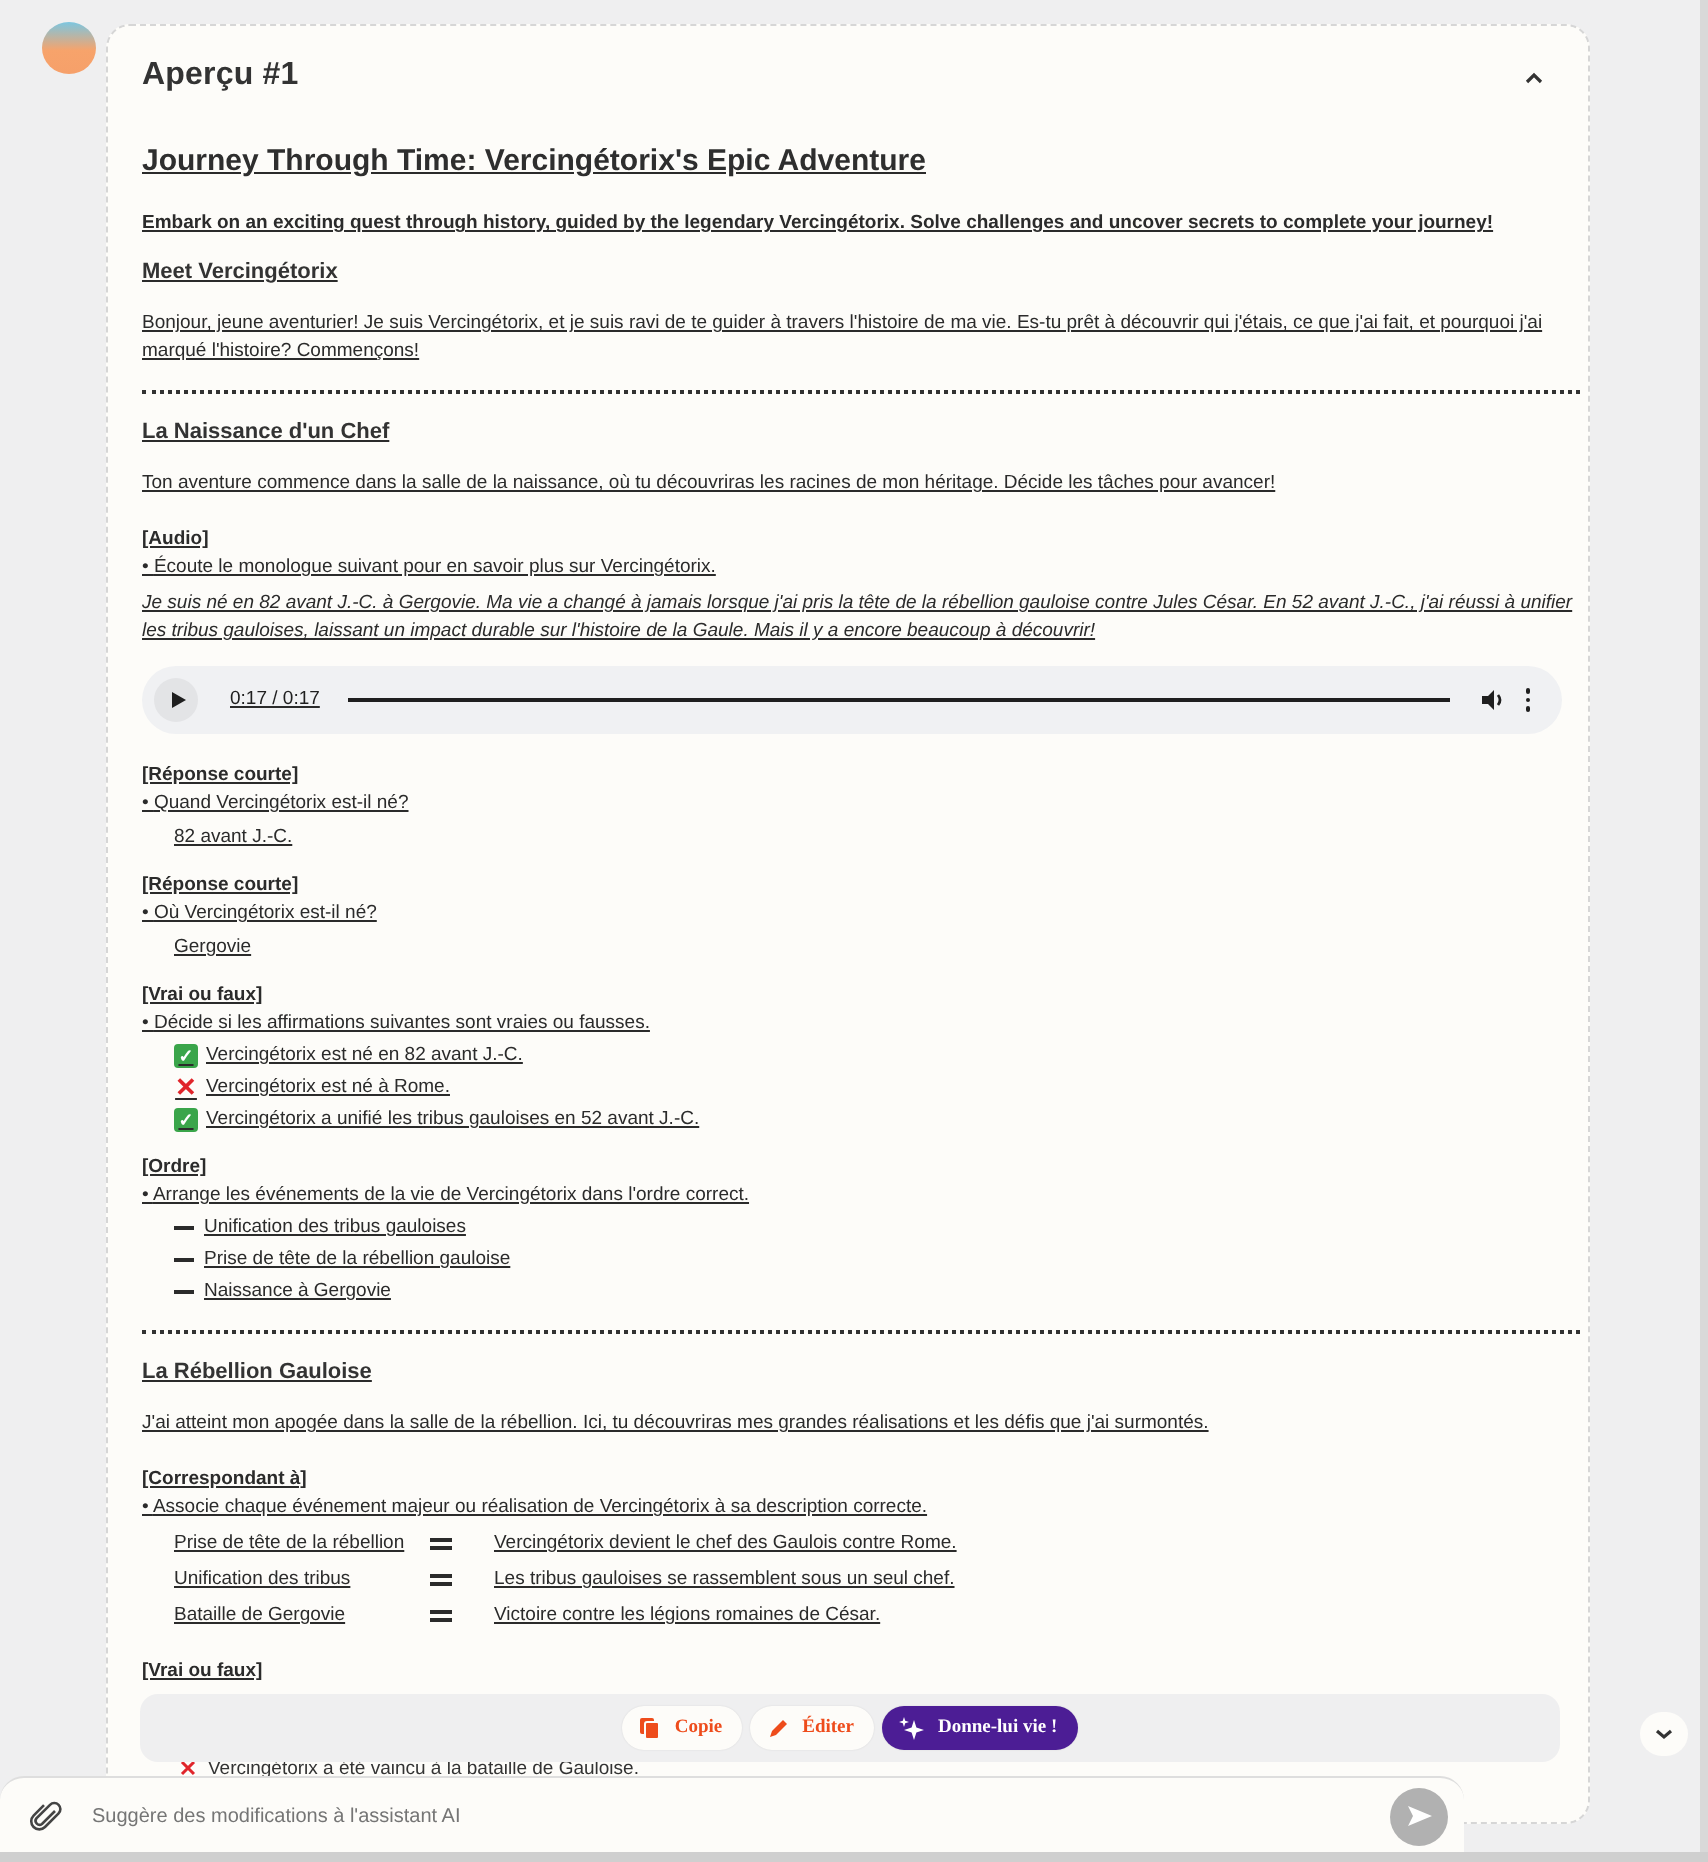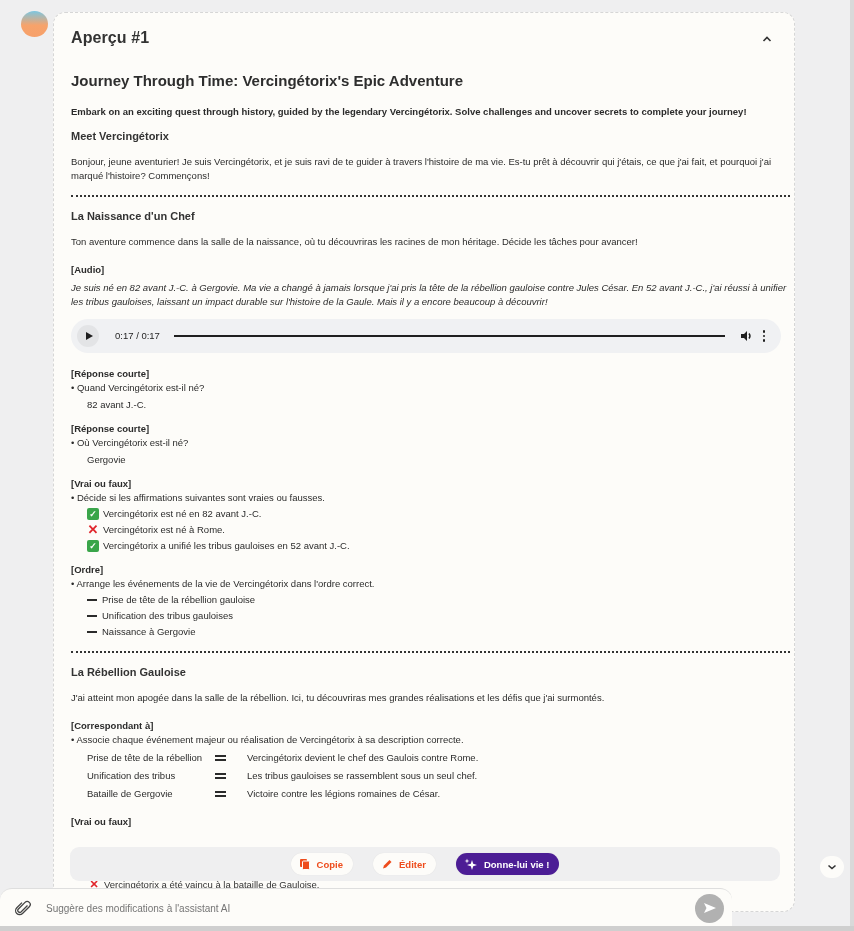--- a/index.html
+++ b/index.html
@@ -23,21 +23,21 @@
   }
   .card-header {
     position:absolute; left:17px; top:16px; right:17px; height:22px;
   }
   .card-title { font-size:16px; font-weight:bold; color:#333; letter-spacing:0.1px; }
   .collapse-btn {
     position:absolute; right:0; top:0; width:20px; height:20px; text-align:center;
     font-size:14px; line-height:20px; color:#333; cursor:pointer;
   }
   .content {
-    position:absolute; left:17px; top:58px; right:4px; font-size:9.5px; line-height:14px;
+    position:absolute; left:17px; top:58px; right:4px; font-size:9.5px; line-height:14px;text-decoration:underline;
   }
   h1.doc-title { font-size:15px; font-weight:bold; margin:0 0 14px 0; color:#2e2e2e; line-height:20px; }
   .intro { font-weight:bold; font-size:9.5px; margin:0 0 10px 0; }
   h2.sec { font-size:11px; font-weight:bold; margin:0 0 12px 0; line-height:14px; color:#333; }
   p { margin:0; }
   .para { margin-bottom:12px; }
   .sep { border:0; border-top:2px dotted #333; margin:8px 0 12px 0; height:0; }
   .task-label { font-weight:bold; }
   .bullet::before { content:"• "; }
   .ital { font-style:italic; margin-top:4px; }
@@ -61,21 +61,21 @@
   .tf-icon { width:12px; height:12px; margin-right:4px; border-radius:2px; display:inline-flex; align-items:center; justify-content:center; font-size:9px; font-weight:bold; }
   .tf-true { background:#3aa54a; color:#fff; }
   .tf-false { color:#e0252b; font-size:13px; font-weight:bold; }
   .dash-icon { width:10px; height:2.5px; background:#2b2b2b; margin-right:5px; display:inline-block; }
   .match-row { display:flex; padding-left:16px; margin-top:4px; }
   .match-left { width:128px; }
   .match-eq { width:32px; display:flex; flex-direction:column; justify-content:center; gap:2px; }
   .match-eq span { display:block; width:11px; height:2px; background:#2b2b2b; }
   .action-bar {
     position:absolute; left:70px; top:847px; width:710px; height:34px; border-radius:9px;
-    background:#efeff0; display:flex; align-items:center; justify-content:center; gap:20px;
+    background:#efeff0; display:flex; align-items:center; justify-content:center; gap:4px;font-family:Liberation Serif, serif;
   }
   .action-btn {
     height:22px; border-radius:11px; background:#fdfcf9; display:flex; align-items:center;
     padding:0 10px 0 8px; font-size:9.5px; font-weight:bold; color:#ee4c1c; cursor:pointer;
     box-shadow:0 0 1px rgba(0,0,0,0.1);
   }
   .action-btn.primary { background:#4c1d95; color:#fff; }
   .action-btn .ico { margin-right:6px; display:inline-flex; }
   .below-text { position:absolute; left:88px; top:878px; font-size:9.5px; color:#333; display:flex; align-items:center; }
   .scroll-down {
@@ -119,20 +119,21 @@
     <h2 class="sec">Meet Vercingétorix</h2>
     <p class="para">Bonjour, jeune aventurier! Je suis Vercingétorix, et je suis ravi de te guider à travers l'histoire de ma vie. Es-tu prêt à découvrir qui j'étais, ce que j'ai fait, et pourquoi j'ai marqué l'histoire? Commençons!</p>
 
     <hr class="sep">
 
     <h2 class="sec">La Naissance d'un Chef</h2>
     <p class="para" style="margin-bottom:14px">Ton aventure commence dans la salle de la naissance, où tu découvriras les racines de mon héritage. Décide les tâches pour avancer!</p>
 
     <div class="task">
       <div class="task-label">[Audio]</div>
+      <div class="bullet">Écoute le monologue suivant pour en savoir plus sur Vercingétorix.</div>
       <div class="ital">Je suis né en 82 avant J.-C. à Gergovie. Ma vie a changé à jamais lorsque j'ai pris la tête de la rébellion gauloise contre Jules César. En 52 avant J.-C., j'ai réussi à unifier les tribus gauloises, laissant un impact durable sur l'histoire de la Gaule. Mais il y a encore beaucoup à découvrir!</div>
       <div class="audio">
         <div class="play-btn">
             <span class="play-tri"></span>
           </div>
         <span class="time">0:17 / 0:17</span>
         <div class="progress"></div>
         <svg class="vol" viewBox="0 0 14 14">
             <path d="M2 5 H5 L8 2 V12 L5 9 H2 Z" fill="#1f1f1f"></path>
             <path d="M10 4.5 Q12 7 10 9.5" stroke="#1f1f1f" stroke-width="1.4" fill="none"></path>
@@ -172,25 +173,25 @@
         <span class="tf-icon tf-true">✓</span>
         <span>Vercingétorix a unifié les tribus gauloises en 52 avant J.-C.</span>
       </div>
     </div>
 
     <div class="task">
       <div class="task-label">[Ordre]</div>
       <div class="bullet">Arrange les événements de la vie de Vercingétorix dans l'ordre correct.</div>
       <div class="order-item">
           <span class="dash-icon"></span>
-          <span>Prise de tête de la rébellion gauloise</span>
+          <span>Unification des tribus gauloises</span>
         </div>
       <div class="order-item">
           <span class="dash-icon"></span>
-          <span>Unification des tribus gauloises</span>
+          <span>Prise de tête de la rébellion gauloise</span>
         </div>
       <div class="order-item">
           <span class="dash-icon"></span>
           <span>Naissance à Gergovie</span>
         </div>
     </div>
 
     <hr class="sep" style="margin-top:12px">
 
     <h2 class="sec">La Rébellion Gauloise</h2>

